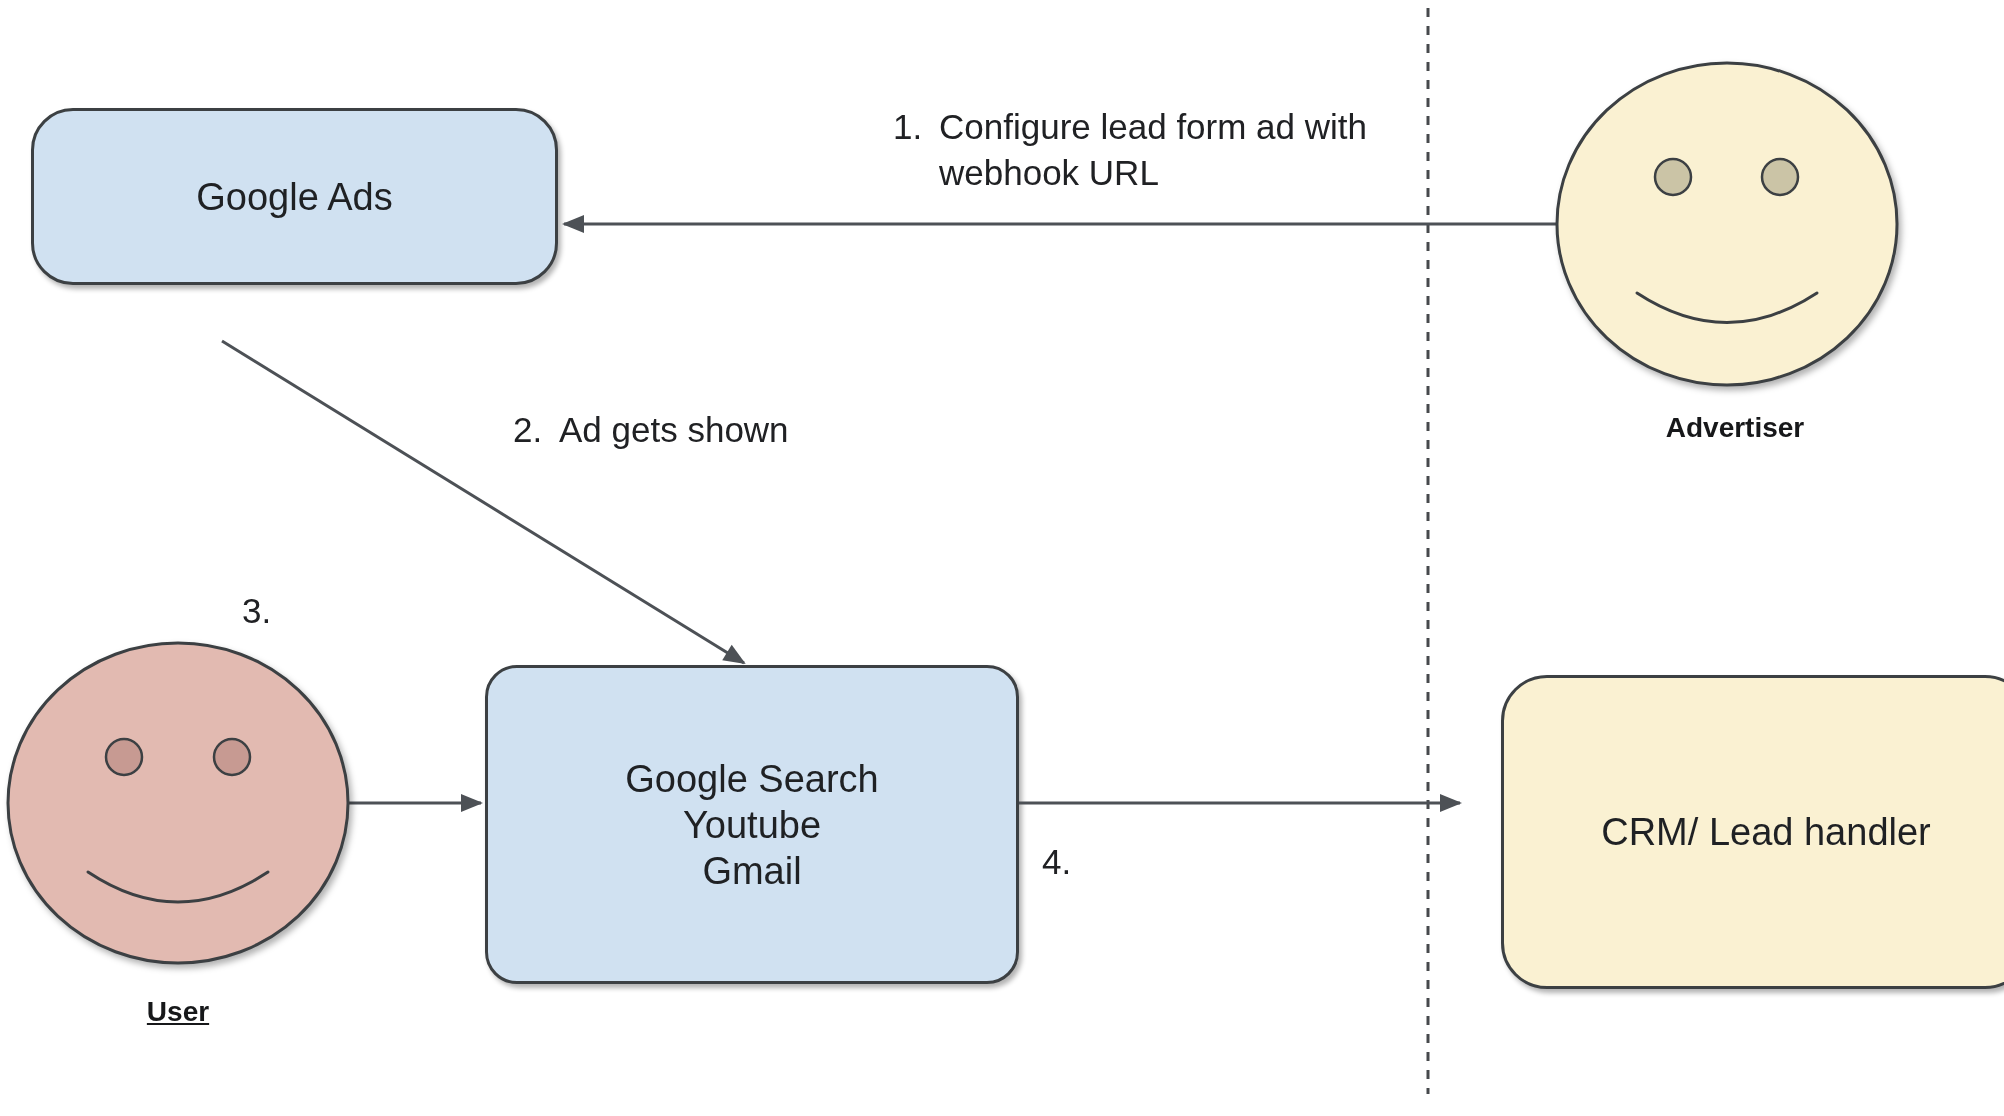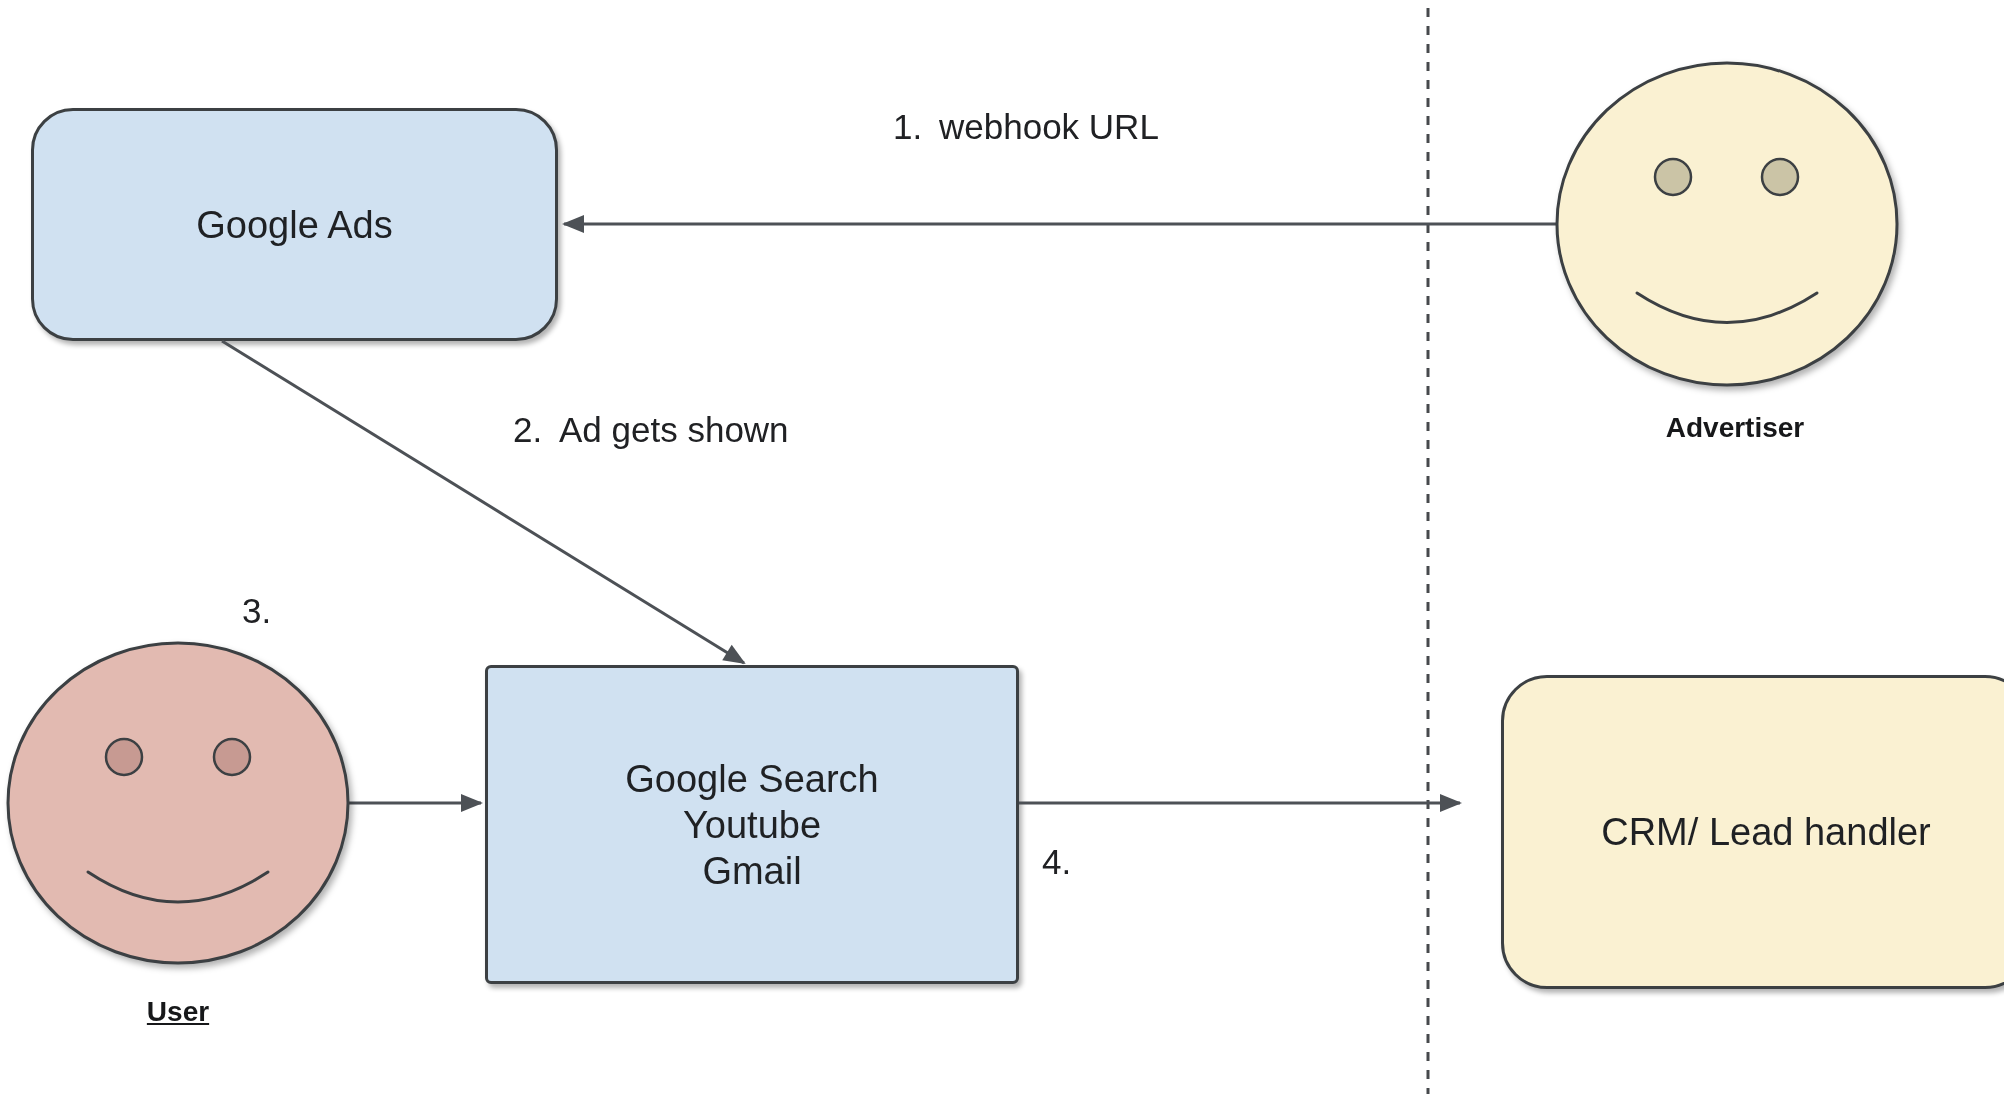--- a/index.html
+++ b/index.html
@@ -27,22 +27,22 @@
     flex-direction: column;
     align-items: center;
     justify-content: center;
     text-align: center;
     font-size: 38px;
     line-height: 46px;
     color: #1f2124;
     box-shadow: 3px 4px 5px rgba(0,0,0,0.30);
     z-index: 1;
   }
-  #box-google-ads   { left: 31px;  top: 108px; width: 527px; height: 233px; border-radius: 42px; }
-  #box-surfaces     { left: 485px; top: 665px; width: 534px; height: 319px; border-radius: 6px; }
+  #box-google-ads   { left: 31px;  top: 108px; width: 527px; height: 177px; border-radius: 42px; }
+  #box-surfaces     { left: 485px; top: 665px; width: 534px; height: 319px; border-radius: 32px; }
   #box-crm          { left: 1465px; top: 675px; width: 530px; height: 314px; border-radius: 46px; }
 
   .actor-label {
     position: absolute;
     transform: translateX(-50%);
     font-size: 28px;
     font-weight: bold;
     color: #17181a;
     white-space: nowrap;
     z-index: 3;
@@ -118,20 +118,21 @@
       <path d="M 88 872 Q 178 932 268 872" fill="none" stroke="#3c4043" stroke-width="3" stroke-linecap="round"></path>
     </g>
   </svg>
 
   <div class="actor-label" id="label-advertiser">Advertiser</div>
   <div class="actor-label" id="label-user">User</div>
 
   <div class="step" id="step-1">
     <span class="num">1.</span>
     <span class="txt">
+      <div>Configure lead form ad with</div>
       <div>webhook URL</div>
     </span>
   </div>
 
   <div class="step" id="step-2">
     <span class="num">2.</span>
     <span class="txt">
       <div>Ad gets shown</div>
     </span>
   </div>

